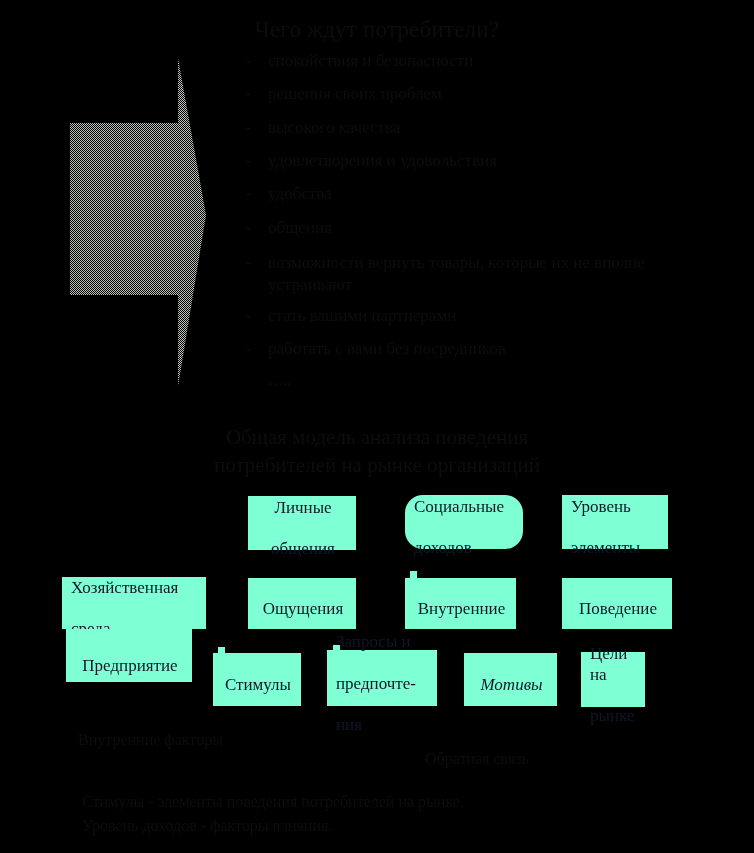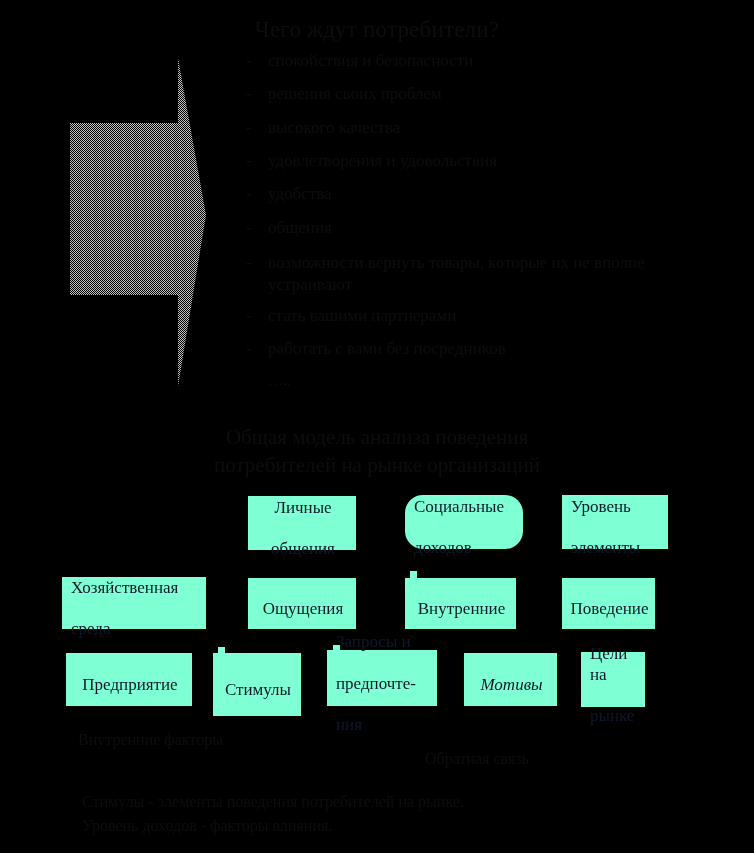--- a/index.html
+++ b/index.html
@@ -110,24 +110,24 @@
   .dbox span { display: block; }
 
   
   #box-personal   { left: 248px; top: 496px; width: 108px; height: 54px; }
   #box-social     { left: 405px; top: 495px; width: 118px; height: 54px; border-radius: 18px; }
   #box-income     { left: 562px; top: 495px; width: 106px; height: 54px; }
   
   #box-economic   { left: 62px;  top: 577px; width: 144px; height: 52px; }
   #box-sensations { left: 248px; top: 578px; width: 108px; height: 51px; }
   #box-perception { left: 405px; top: 578px; width: 111px; height: 51px; }
-  #box-behavior   { left: 562px; top: 578px; width: 93px; height: 51px; }
-  
-  #box-enterprise { left: 66px;  top: 653px; width: 126px; height: 53px; }
-  #box-stimuli    { left: 213px; top: 653px; width: 88px;  height: 63px; }
+  #box-behavior   { left: 562px; top: 578px; width: 110px; height: 51px; }
+  
+  #box-enterprise { left: 66px;  top: 629px; width: 126px; height: 53px; align-items: flex-end; }
+  #box-stimuli    { left: 213px; top: 653px; width: 88px;  height: 53px; }
   #box-requests   { left: 327px; top: 650px; width: 110px; height: 56px; align-items: center; }
   #box-motives    { left: 464px; top: 653px; width: 93px;  height: 53px; font-style: italic; }
   #box-goals      { left: 581px; top: 652px; width: 64px;  height: 55px; }
 
   
   .nub {
     position: absolute;
     background: #7FFFD4;
     width: 7px;
     height: 7px;

